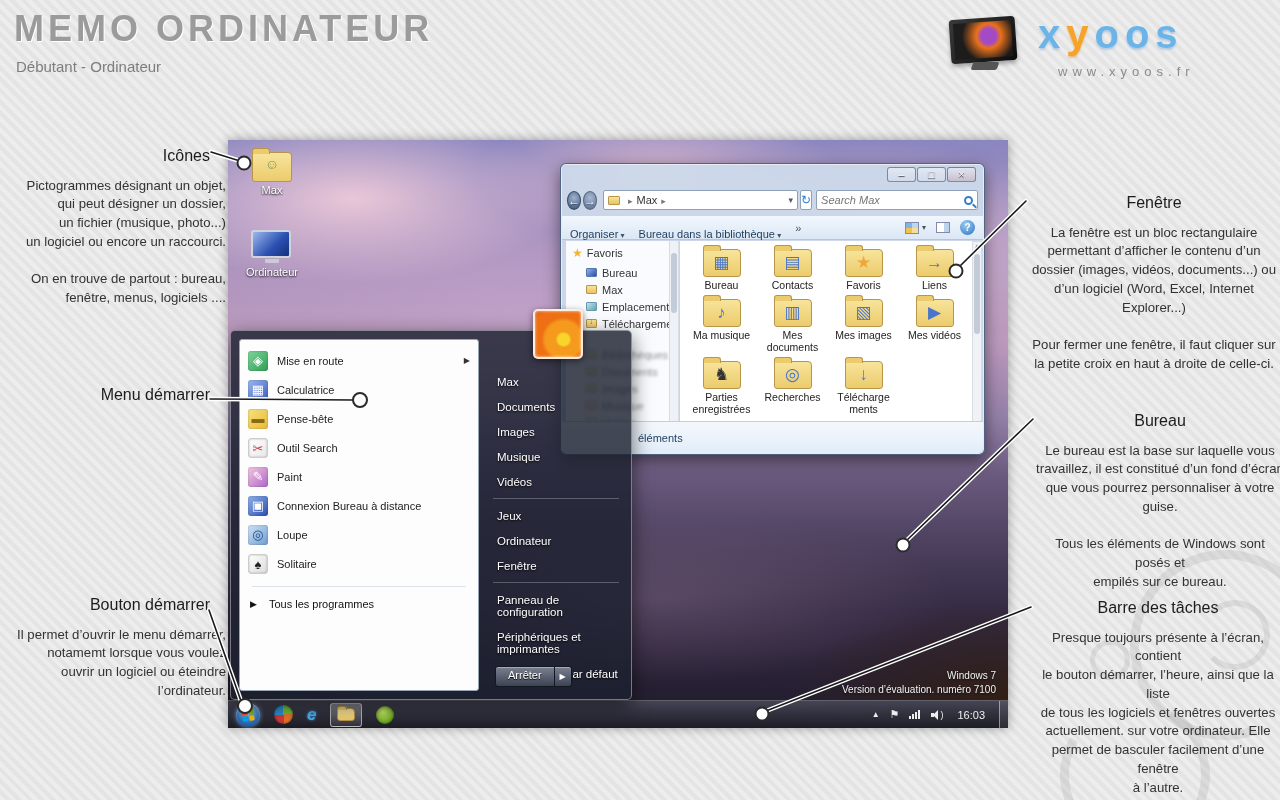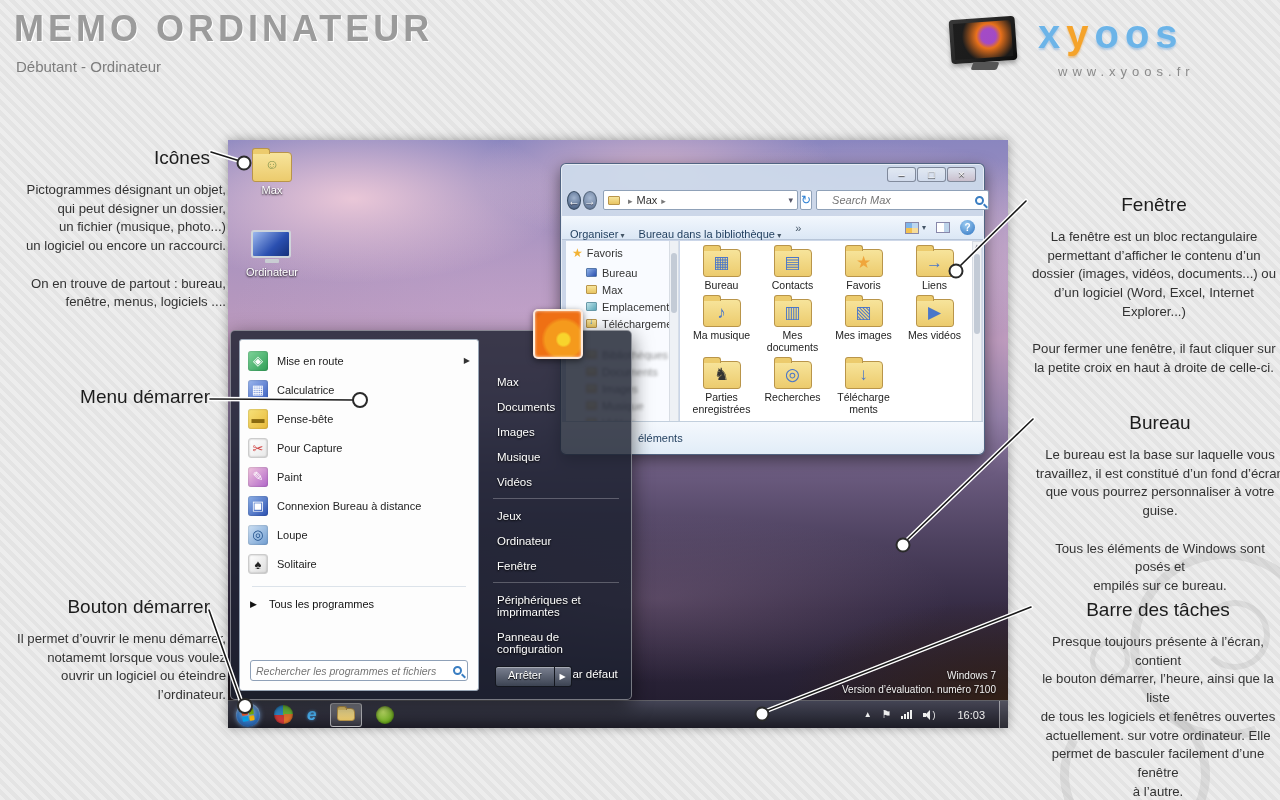--- a/index.html
+++ b/index.html
@@ -19,21 +19,21 @@
        background:radial-gradient(circle at 60% 40%, #b14fd8 0 18%, #ff7a1a 30%, #1b1b1b 65%); opacity:.9; }
   .logo-stand { position:absolute; left:22px; top:52px; width:26px; height:8px; background:#555;
                 border-radius:2px; transform:skewX(-20deg); }
   .logo-text { position:absolute; left:88px; top:2px; font-size:40px; font-weight:bold;
                letter-spacing:6px; color:#6cb4e8; text-shadow:0 2px 2px rgba(120,170,220,.5), 0 0 1px #fff; }
   .logo-text .y { color:#f5a32a; text-shadow:0 2px 2px rgba(230,150,40,.5); }
   .logo-url { position:absolute; left:108px; top:54px; font-size:13px; letter-spacing:5px; color:#8b8b8b; }
 
   
   .ann { position:absolute; color:#333; font-size:13.2px; line-height:1.42; }
-  .ann .ann-h { font-size:19px; color:#1c1c1c; margin-bottom:9px; }
+  .ann .ann-h { font-size:16px; color:#1c1c1c; margin-bottom:9px; }
   .ann .ann-b { white-space:pre-line; }
   .ann-left { text-align:right; width:218px; left:8px; }
   .ann-left .ann-h { margin-right:16px; }
   .ann-right { text-align:center; width:248px; }
 
   
   .flourish { position:absolute; border-radius:50%; border:9px solid rgba(155,155,155,.22); }
   .f1 { right:-40px; bottom:60px; width:190px; height:190px; border-right-color:transparent; transform:rotate(25deg); }
   .f2 { right:70px; bottom:-50px; width:150px; height:150px; border-top-color:transparent; transform:rotate(-15deg); }
   .f3 { right:10px; bottom:130px; width:70px; height:70px; border-width:6px; border-left-color:transparent; }
@@ -87,21 +87,21 @@
           display:flex; align-items:center; font-size:11px; color:#333; padding:0 4px; }
   .addr .mini-folder { width:12px; height:9px; background:linear-gradient(#f7e49b,#e8c563); border:1px solid #b9954a;
                        border-radius:1px; margin-right:4px; }
   .addr .crumb::before, .addr .crumb-end::before { content:"▸"; color:#777; font-size:9px; margin:0 4px; }
   .addr .dd { margin-left:auto; color:#556; font-size:9px; }
   .refresh { width:20px; height:20px; margin-left:2px; background:#fff; border:1px solid #8fa1b8; border-radius:2px;
              text-align:center; line-height:18px; font-size:12px; color:#2a7fd4; }
   .srch { flex:1; height:20px; margin-left:4px; background:#fff; border:1px solid #8fa1b8; border-radius:2px;
           display:flex; align-items:center; padding:0 4px; }
   .srch input { flex:1; border:none; outline:none; font-size:11px; font-style:italic; color:#555;
-                font-family:"Liberation Sans",sans-serif; background:transparent;margin-left:11px; }
+                font-family:"Liberation Sans",sans-serif; background:transparent; }
   .mag { width:9px; height:9px; border:2px solid #3a7ec2; border-radius:50%; position:relative; flex:0 0 auto; }
   .mag::after { content:""; position:absolute; width:5px; height:2px; background:#3a7ec2;
                 transform:rotate(45deg); left:6px; top:7px; }
   .toolbar { position:absolute; left:1px; right:1px; top:52px; height:24px;
              background:linear-gradient(#f2f7fd,#dbe7f5); border-bottom:1px solid #b7c5d8;
              display:flex; align-items:center; font-size:11px; color:#1e3c5c; padding:0 8px; }
   .tbtn { margin-right:14px;margin-top:12px; } .tbtn::after { content:" ▾"; font-size:8px; color:#456; }
   .tmore { margin-right:auto; color:#456; }
   .views-ic { width:14px; height:12px; margin-right:3px;
       background:linear-gradient(#7fb4e8 50%,#f3c14f 50%) left/6px 100% no-repeat,
@@ -209,21 +209,21 @@
   .tray-exp { font-size:8px; margin-right:10px; }
   .tray-flag { font-size:11px; margin-right:10px; }
   .bars { display:flex; align-items:flex-end; margin-right:10px; }
   .bars span { width:2px; background:#eee; margin-right:1px; }
   .b1{height:3px;} .b2{height:5px;} .b3{height:7px;} .b4{height:9px;}
   .spk { position:relative; width:14px; height:12px; margin-right:12px; }
   .spk::before { content:""; position:absolute; left:0; top:4px; width:3px; height:4px; background:#eee; }
   .spk::after { content:""; position:absolute; left:2px; top:1px; border-right:5px solid #eee;
                 border-top:5px solid transparent; border-bottom:5px solid transparent; }
   .spk .wv { position:absolute; left:9px; top:1px; font-size:9px; color:#eee; }
-  .clock { font-size:11px; margin-right:14px;margin-left:8px; }
+  .clock { font-size:11px; margin-right:14px; }
   .showdesk { width:9px; height:28px; border-left:1px solid rgba(255,255,255,.45);
               background:rgba(255,255,255,.07); }
 
   
   .overlay { position:absolute; inset:0; z-index:50; pointer-events:none; }
 </style>
 </head>
 <body>
 
 <div class="page">
@@ -472,21 +472,21 @@
         <div class="sm-item">
             <span class="sm-tile t1">▦</span>
             <span>Calculatrice</span>
           </div>
         <div class="sm-item">
             <span class="sm-tile t2">▬</span>
             <span>Pense-bête</span>
           </div>
         <div class="sm-item">
             <span class="sm-tile t3">✂</span>
-            <span>Pour Capture</span>
+            <span>Outil Search</span>
           </div>
         <div class="sm-item">
             <span class="sm-tile t4">✎</span>
             <span>Paint</span>
           </div>
         <div class="sm-item">
             <span class="sm-tile t5">▣</span>
             <span>Connexion Bureau à distance</span>
           </div>
         <div class="sm-item">
@@ -494,39 +494,35 @@
             <span>Loupe</span>
           </div>
         <div class="sm-item">
             <span class="sm-tile t7">♠</span>
             <span>Solitaire</span>
           </div>
         <div class="sm-sep"></div>
         <div class="sm-allprog">
           <span class="arr">▶</span>
           <span>Tous les programmes</span>
-        </div>
-        <div class="sm-search">
-          <input placeholder="Rechercher les programmes et fichiers" style="">
-          <span class="mag"></span>
         </div>
       </div>
       <div class="sm-right">
         <div class="sm-ritem">Max</div>
         <div class="sm-ritem">Documents</div>
         <div class="sm-ritem">Images</div>
         <div class="sm-ritem">Musique</div>
         <div class="sm-ritem">Vidéos</div>
         <div class="sm-rsep"></div>
         <div class="sm-ritem">Jeux</div>
         <div class="sm-ritem">Ordinateur</div>
         <div class="sm-ritem">Fenêtre</div>
         <div class="sm-rsep"></div>
+        <div class="sm-ritem">Panneau de configuration</div>
         <div class="sm-ritem">Périphériques et imprimantes</div>
-        <div class="sm-ritem">Panneau de configuration</div>
         <div class="sm-ritem">Programmes par défaut</div>
         <div class="shutdown">
           <div class="sd-btn">Arrêter</div>
           <div class="sd-arr">▶</div>
         </div>
       </div>
     </div>
 
     <div class="watermark">
       <div>Windows 7</div>

